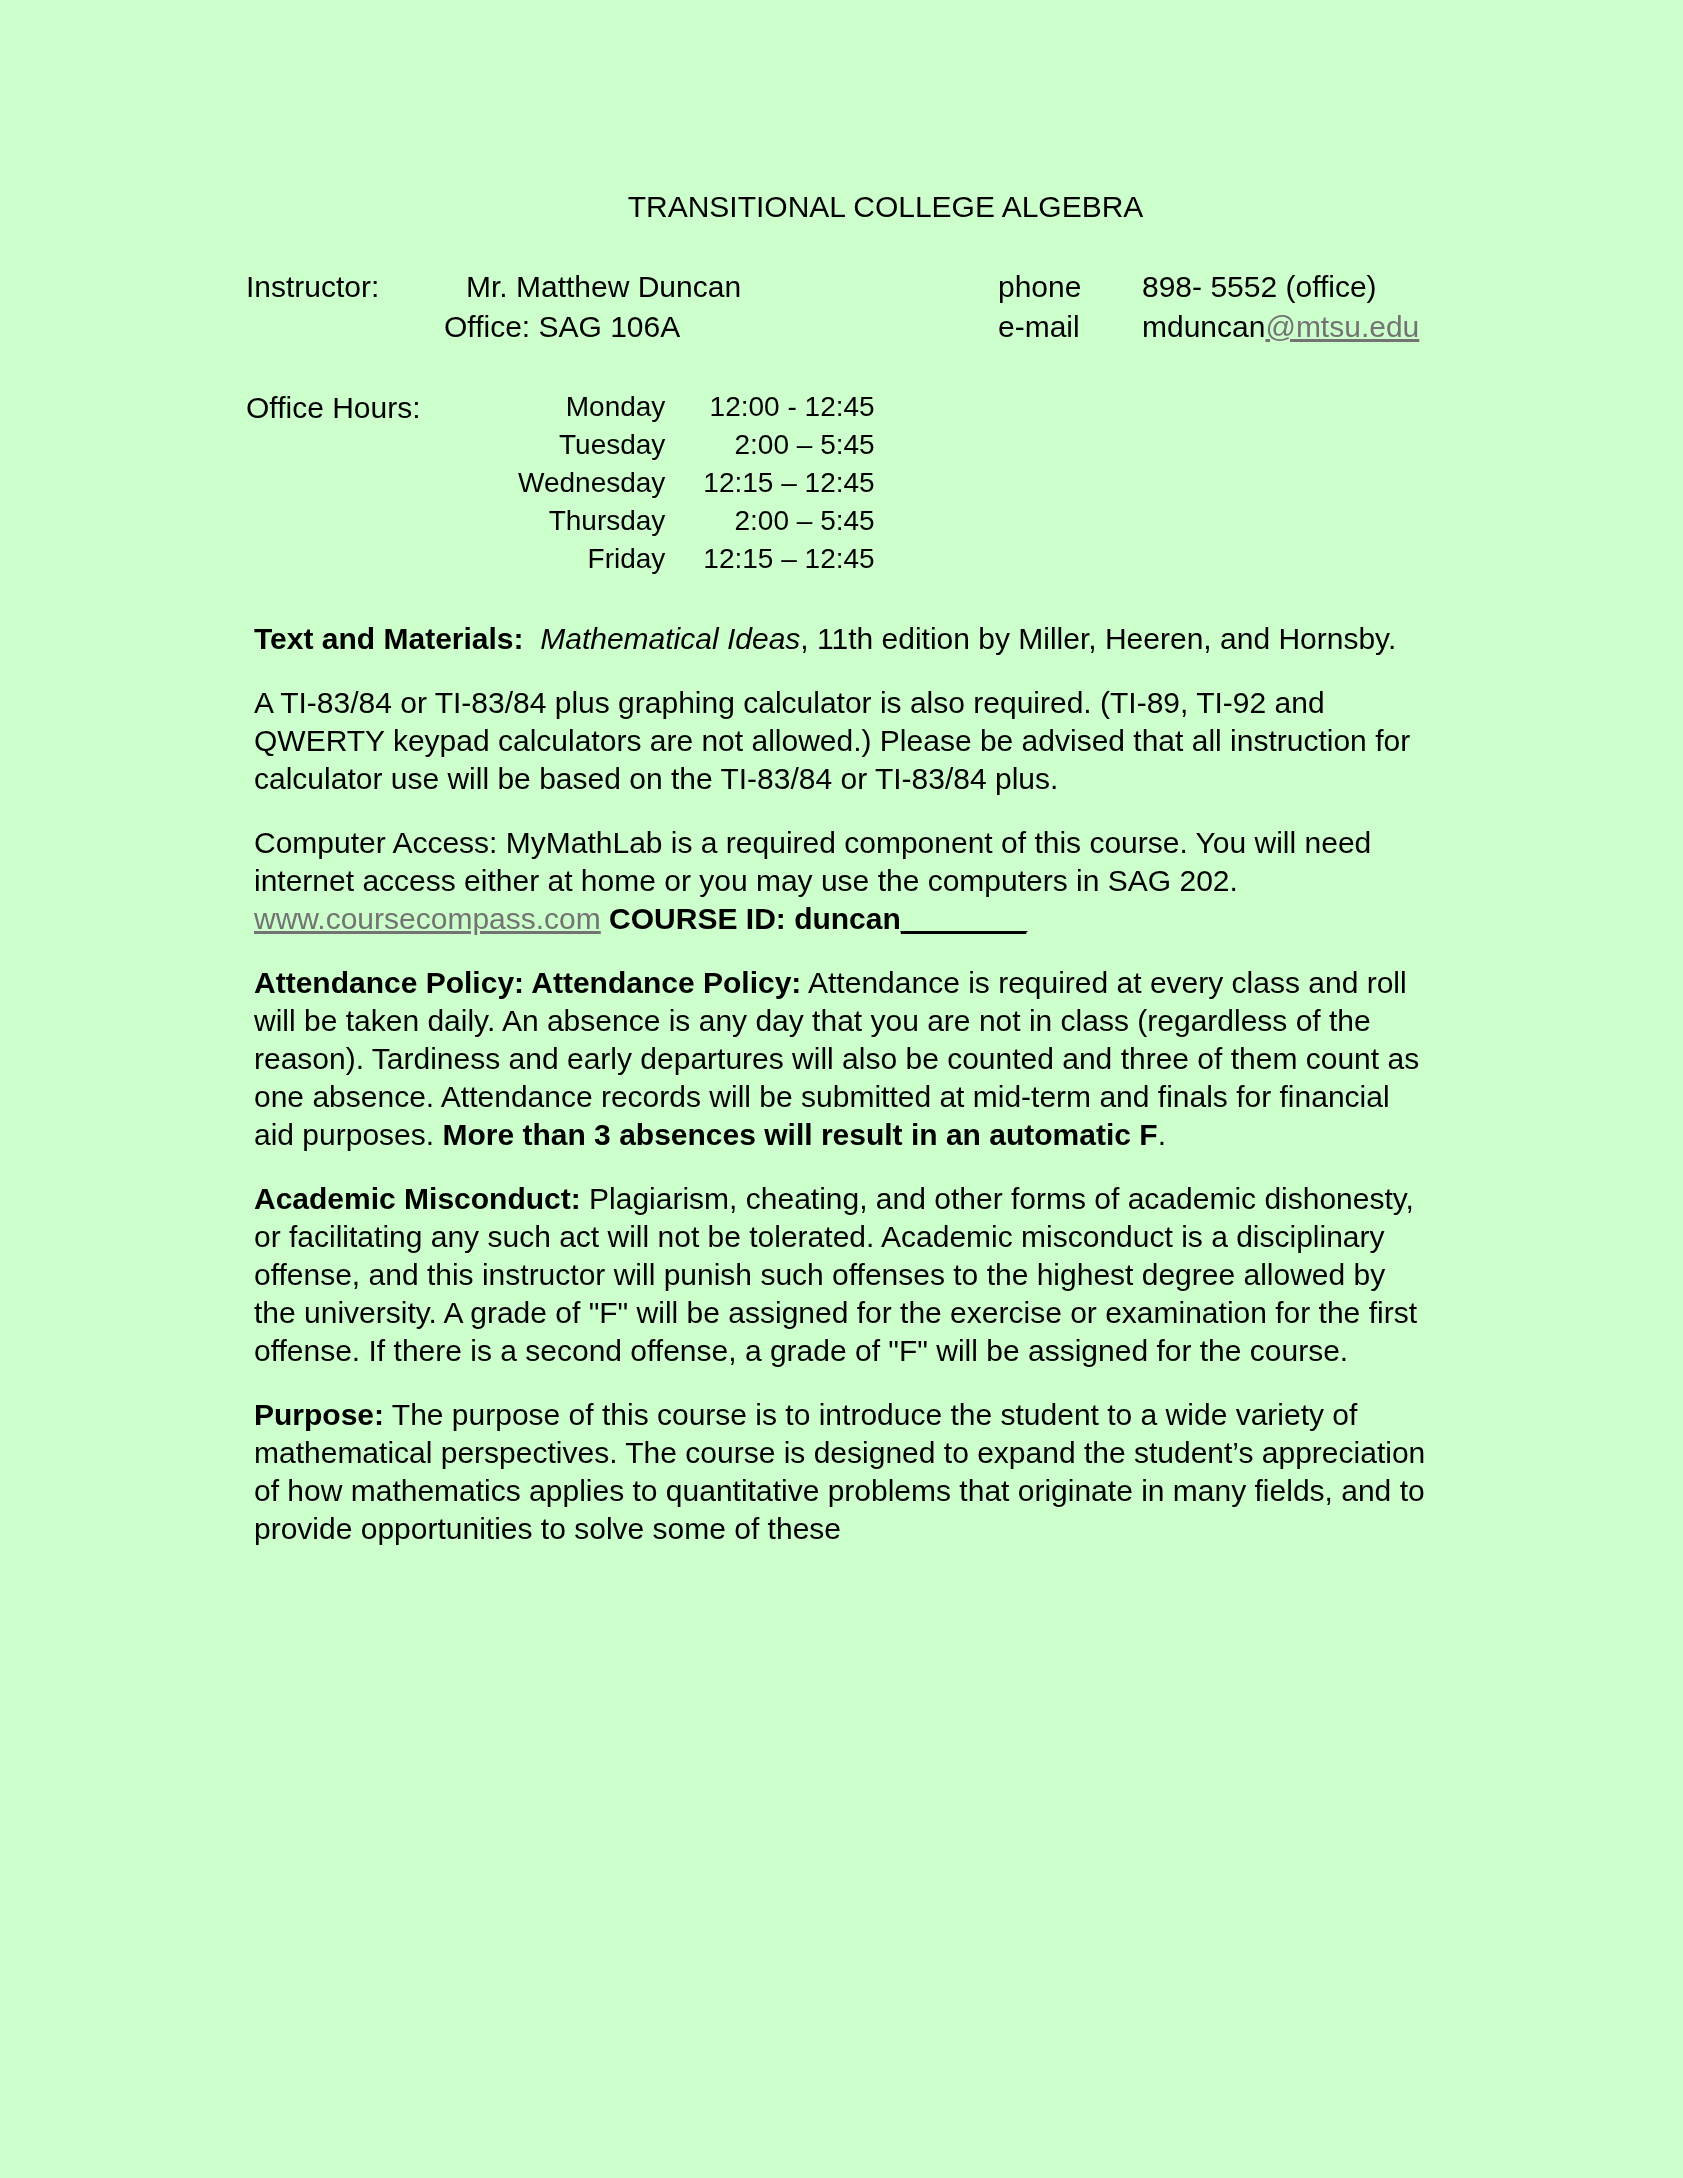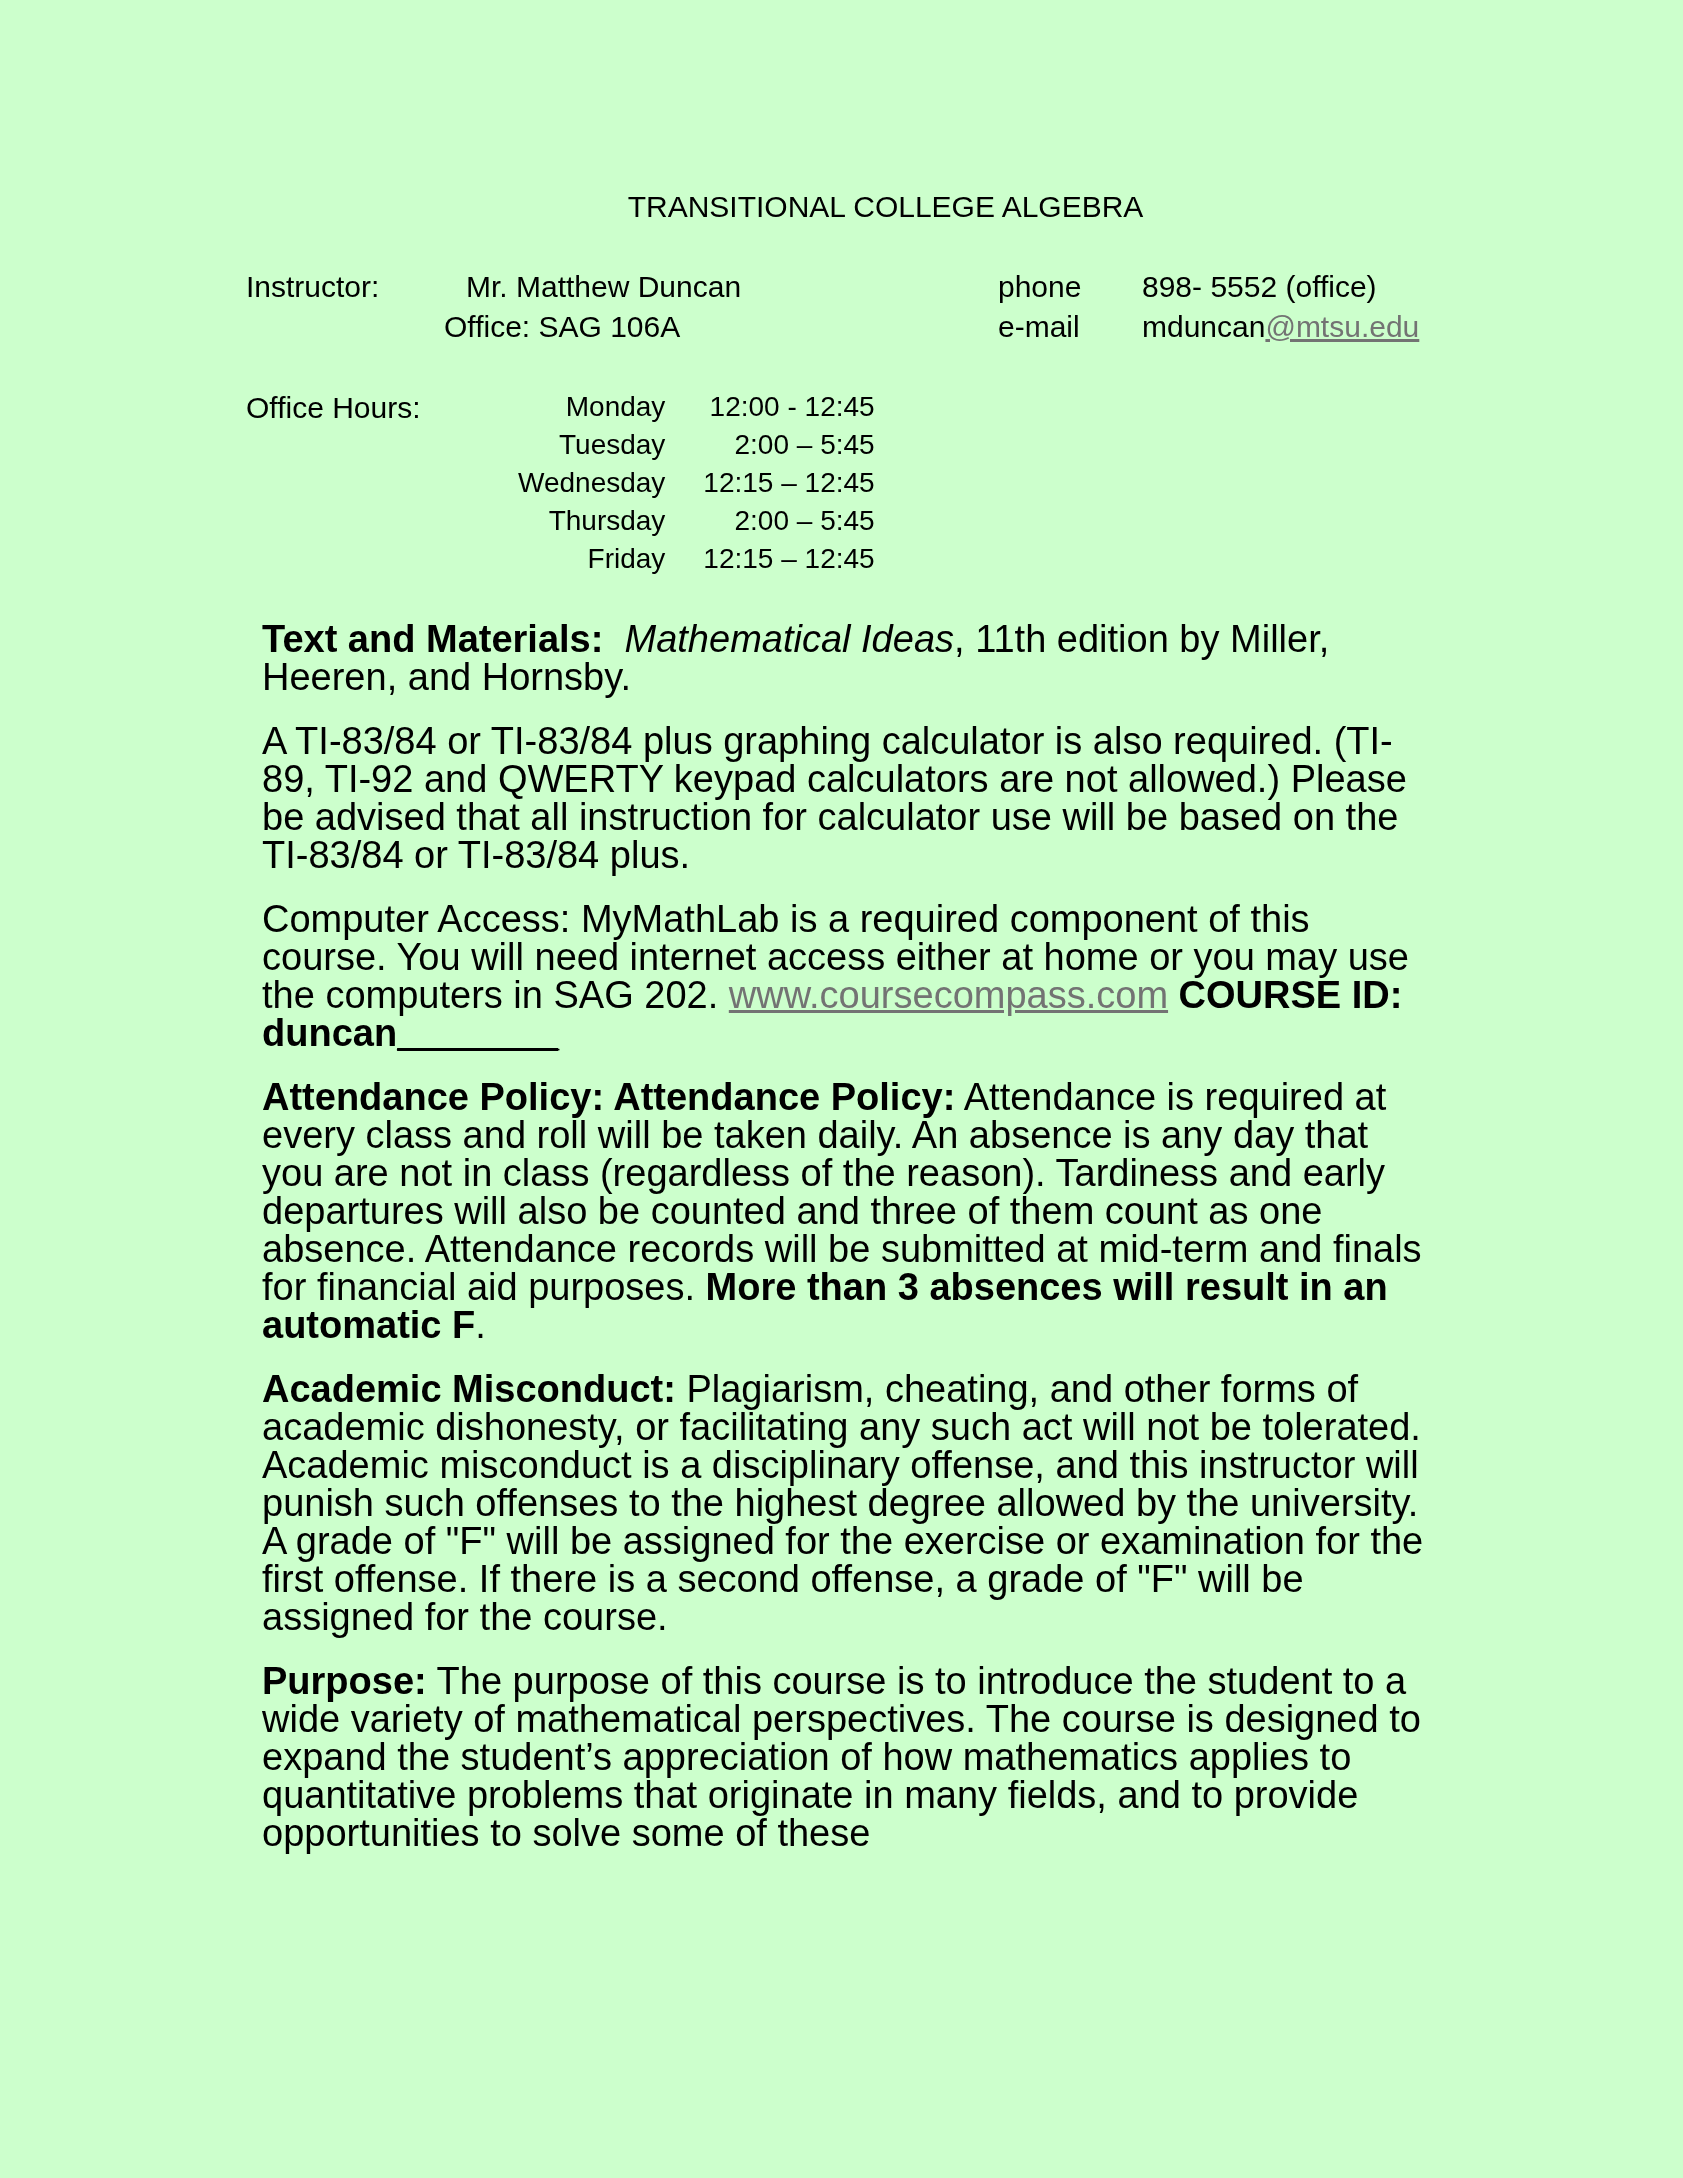--- a/index.html
+++ b/index.html
@@ -77,22 +77,22 @@
     font-size: 28px;
     line-height: 36px;
     vertical-align: top;
     white-space: nowrap;
     text-align: right;
   }
   .hours-table td.day { padding-right: 38px; }
 
   
   p.para {
-    margin: 0 0 26px 16px;
-    font-size: 38px;
+    margin: 0 0 26px 8px;
+    font-size: 30px;
     line-height: 38px;
   }
   p.para.first { margin-top: 33px; }
 
   b, .b { font-weight: bold; }
   i, .i { font-style: italic; }
 
   a.link {
     color: #737373;
     text-decoration: underline;

